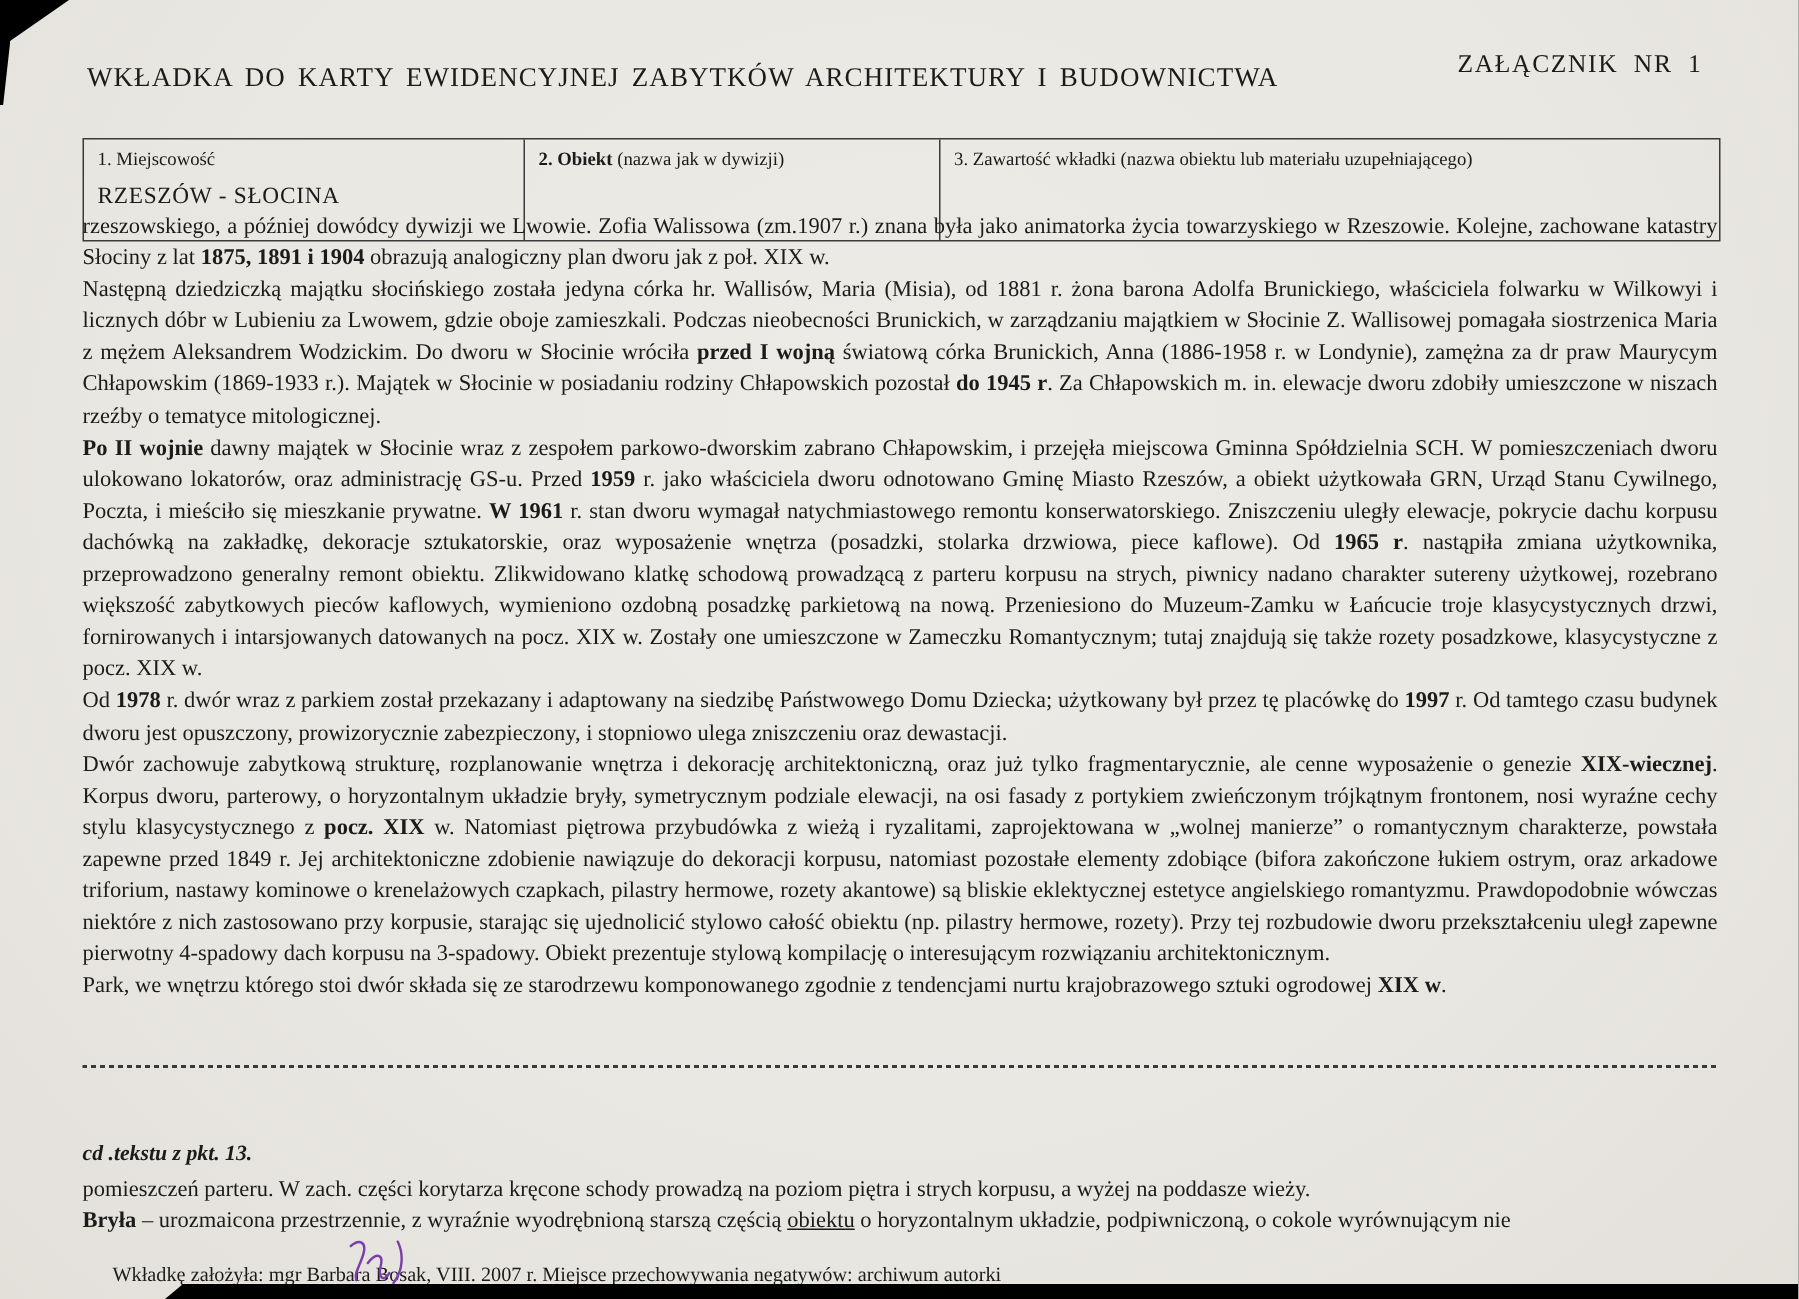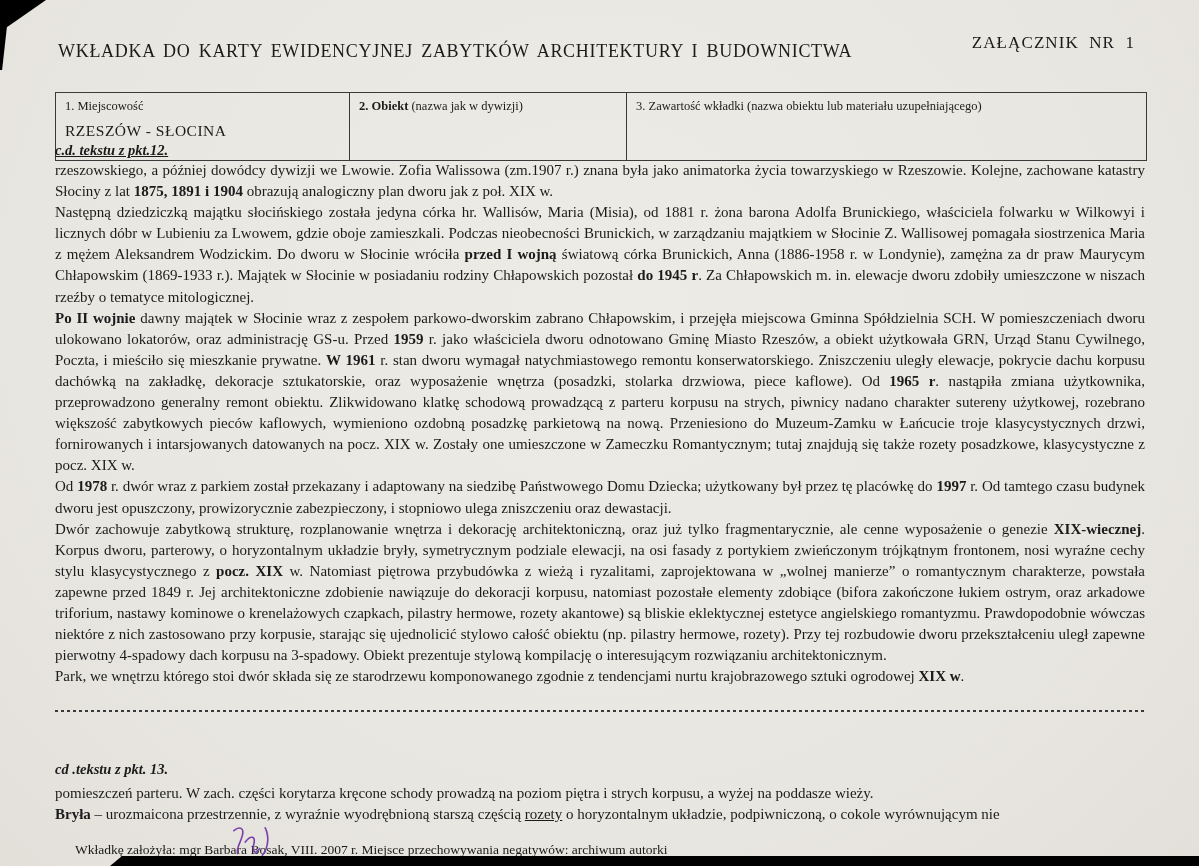--- a/index.html
+++ b/index.html
@@ -124,34 +124,33 @@
     </div>
     <div class="cell cell2">
       <div class="cell-label"><span class="b">2. Obiekt</span><span> (nazwa jak w dywizji)</span></div>
     </div>
     <div class="cell cell3">
       <div class="cell-label">3. Zawartość wkładki (nazwa obiektu lub materiału uzupełniającego)</div>
     </div>
   </div>
 
   <div class="body-text">
-    <div class="sec-heading underlined">c.d. tekstu z pkt.12.</div>
     <p><span>rzeszowskiego, a później dowódcy dywizji we Lwowie. Zofia Walissowa (zm.1907 r.) znana była jako animatorka życia towarzyskiego w Rzeszowie. Kolejne, zachowane katastry Słociny z lat </span><span class="b">1875, 1891 i 1904</span><span> obrazują analogiczny plan dworu jak z poł. XIX w.</span></p>
     <p><span>Następną dziedziczką majątku słocińskiego została jedyna córka hr. Wallisów, Maria (Misia), od 1881 r. żona barona Adolfa Brunickiego, właściciela folwarku w Wilkowyi i licznych dóbr w Lubieniu za Lwowem, gdzie oboje zamieszkali. Podczas nieobecności Brunickich, w zarządzaniu majątkiem w Słocinie Z. Wallisowej pomagała siostrzenica Maria z mężem Aleksandrem Wodzickim. Do dworu w Słocinie wróciła </span><span class="b">przed I wojną</span><span> światową córka Brunickich, Anna (1886-1958 r. w Londynie), zamężna za dr praw Maurycym Chłapowskim (1869-1933 r.). Majątek w Słocinie w posiadaniu rodziny Chłapowskich pozostał </span><span class="b">do 1945 r</span><span>. Za Chłapowskich m. in. elewacje dworu zdobiły umieszczone w niszach rzeźby o tematyce mitologicznej.</span></p>
     <p><span class="b">Po II wojnie</span><span> dawny majątek w Słocinie wraz z zespołem parkowo-dworskim zabrano Chłapowskim, i przejęła miejscowa Gminna Spółdzielnia SCH. W pomieszczeniach dworu ulokowano lokatorów, oraz administrację GS-u. Przed </span><span class="b">1959</span><span> r. jako właściciela dworu odnotowano Gminę Miasto Rzeszów, a obiekt użytkowała GRN, Urząd Stanu Cywilnego, Poczta, i mieściło się mieszkanie prywatne. </span><span class="b">W 1961</span><span> r. stan dworu wymagał natychmiastowego remontu konserwatorskiego. Zniszczeniu uległy elewacje, pokrycie dachu korpusu dachówką na zakładkę, dekoracje sztukatorskie, oraz wyposażenie wnętrza (posadzki, stolarka drzwiowa, piece kaflowe). Od </span><span class="b">1965 r</span><span>. nastąpiła zmiana użytkownika, przeprowadzono generalny remont obiektu. Zlikwidowano klatkę schodową prowadzącą z parteru korpusu na strych, piwnicy nadano charakter sutereny użytkowej, rozebrano większość zabytkowych pieców kaflowych, wymieniono ozdobną posadzkę parkietową na nową. Przeniesiono do Muzeum-Zamku w Łańcucie troje klasycystycznych drzwi, fornirowanych i intarsjowanych datowanych na pocz. XIX w. Zostały one umieszczone w Zameczku Romantycznym; tutaj znajdują się także rozety posadzkowe, klasycystyczne z pocz. XIX w.</span></p>
     <p><span>Od </span><span class="b">1978</span><span> r. dwór wraz z parkiem został przekazany i adaptowany na siedzibę Państwowego Domu Dziecka; użytkowany był przez tę placówkę do </span><span class="b">1997</span><span> r. Od tamtego czasu budynek dworu jest opuszczony, prowizorycznie zabezpieczony, i stopniowo ulega zniszczeniu oraz dewastacji.</span></p>
     <p><span>Dwór zachowuje zabytkową strukturę, rozplanowanie wnętrza i dekorację architektoniczną, oraz już tylko fragmentarycznie, ale cenne wyposażenie o genezie </span><span class="b">XIX-wiecznej</span><span>. Korpus dworu, parterowy, o horyzontalnym układzie bryły, symetrycznym podziale elewacji, na osi fasady z portykiem zwieńczonym trójkątnym frontonem, nosi wyraźne cechy stylu klasycystycznego z </span><span class="b">pocz. XIX</span><span> w. Natomiast piętrowa przybudówka z wieżą i ryzalitami, zaprojektowana w „wolnej manierze” o romantycznym charakterze, powstała zapewne przed 1849 r. Jej architektoniczne zdobienie nawiązuje do dekoracji korpusu, natomiast pozostałe elementy zdobiące (bifora zakończone łukiem ostrym, oraz arkadowe triforium, nastawy kominowe o krenelażowych czapkach, pilastry hermowe, rozety akantowe) są bliskie eklektycznej estetyce angielskiego romantyzmu. Prawdopodobnie wówczas niektóre z nich zastosowano przy korpusie, starając się ujednolicić stylowo całość obiektu (np. pilastry hermowe, rozety). Przy tej rozbudowie dworu przekształceniu uległ zapewne pierwotny 4-spadowy dach korpusu na 3-spadowy. Obiekt prezentuje stylową kompilację o interesującym rozwiązaniu architektonicznym.</span></p>
     <p><span>Park, we wnętrzu którego stoi dwór składa się ze starodrzewu komponowanego zgodnie z tendencjami nurtu krajobrazowego sztuki ogrodowej </span><span class="b">XIX w</span><span>.</span></p>
   </div>
 
   <div class="lower">
     <div class="dashed-sep"></div>
     <div class="sec-heading">cd .tekstu z pkt. 13.</div>
     <p><span>pomieszczeń parteru. W zach. części korytarza kręcone schody prowadzą na poziom piętra i strych korpusu, a wyżej na poddasze wieży.</span></p>
-    <p class="bryla"><span class="b">Bryła</span><span> – urozmaicona przestrzennie, z wyraźnie wyodrębnioną starszą częścią </span><span class="u">rozety</span><span> o horyzontalnym układzie, podpiwniczoną, o cokole wyrównującym nie</span></p>
+    <p class="bryla"><span class="b">Bryła</span><span> – urozmaicona przestrzennie, z wyraźnie wyodrębnioną starszą częścią </span><span class="u">obiektu</span><span> o horyzontalnym układzie, podpiwniczoną, o cokole wyrównującym nie</span></p>
     <div class="footer-note">Wkładkę założyła: mgr Barbara Bosak, VIII. 2007 r. Miejsce przechowywania negatywów: archiwum autorki</div>
   </div>
 
   <svg class="handwriting" viewBox="0 0 50 40" aria-hidden="true">
     <path d="M8 7 C14 2 19 4 17 12 C15 20 10 26 12 31" fill="none" stroke="#7a3faa" stroke-width="1.7" stroke-linecap="round"></path>
     <path d="M20 19 C26 11 31 13 29 21 C27 29 31 33 35 26" fill="none" stroke="#7a3faa" stroke-width="1.7" stroke-linecap="round"></path>
     <path d="M41 4 C45 12 45 24 38 33" fill="none" stroke="#7a3faa" stroke-width="1.7" stroke-linecap="round"></path>
   </svg>
 
   <div class="bottom-bar"></div>

